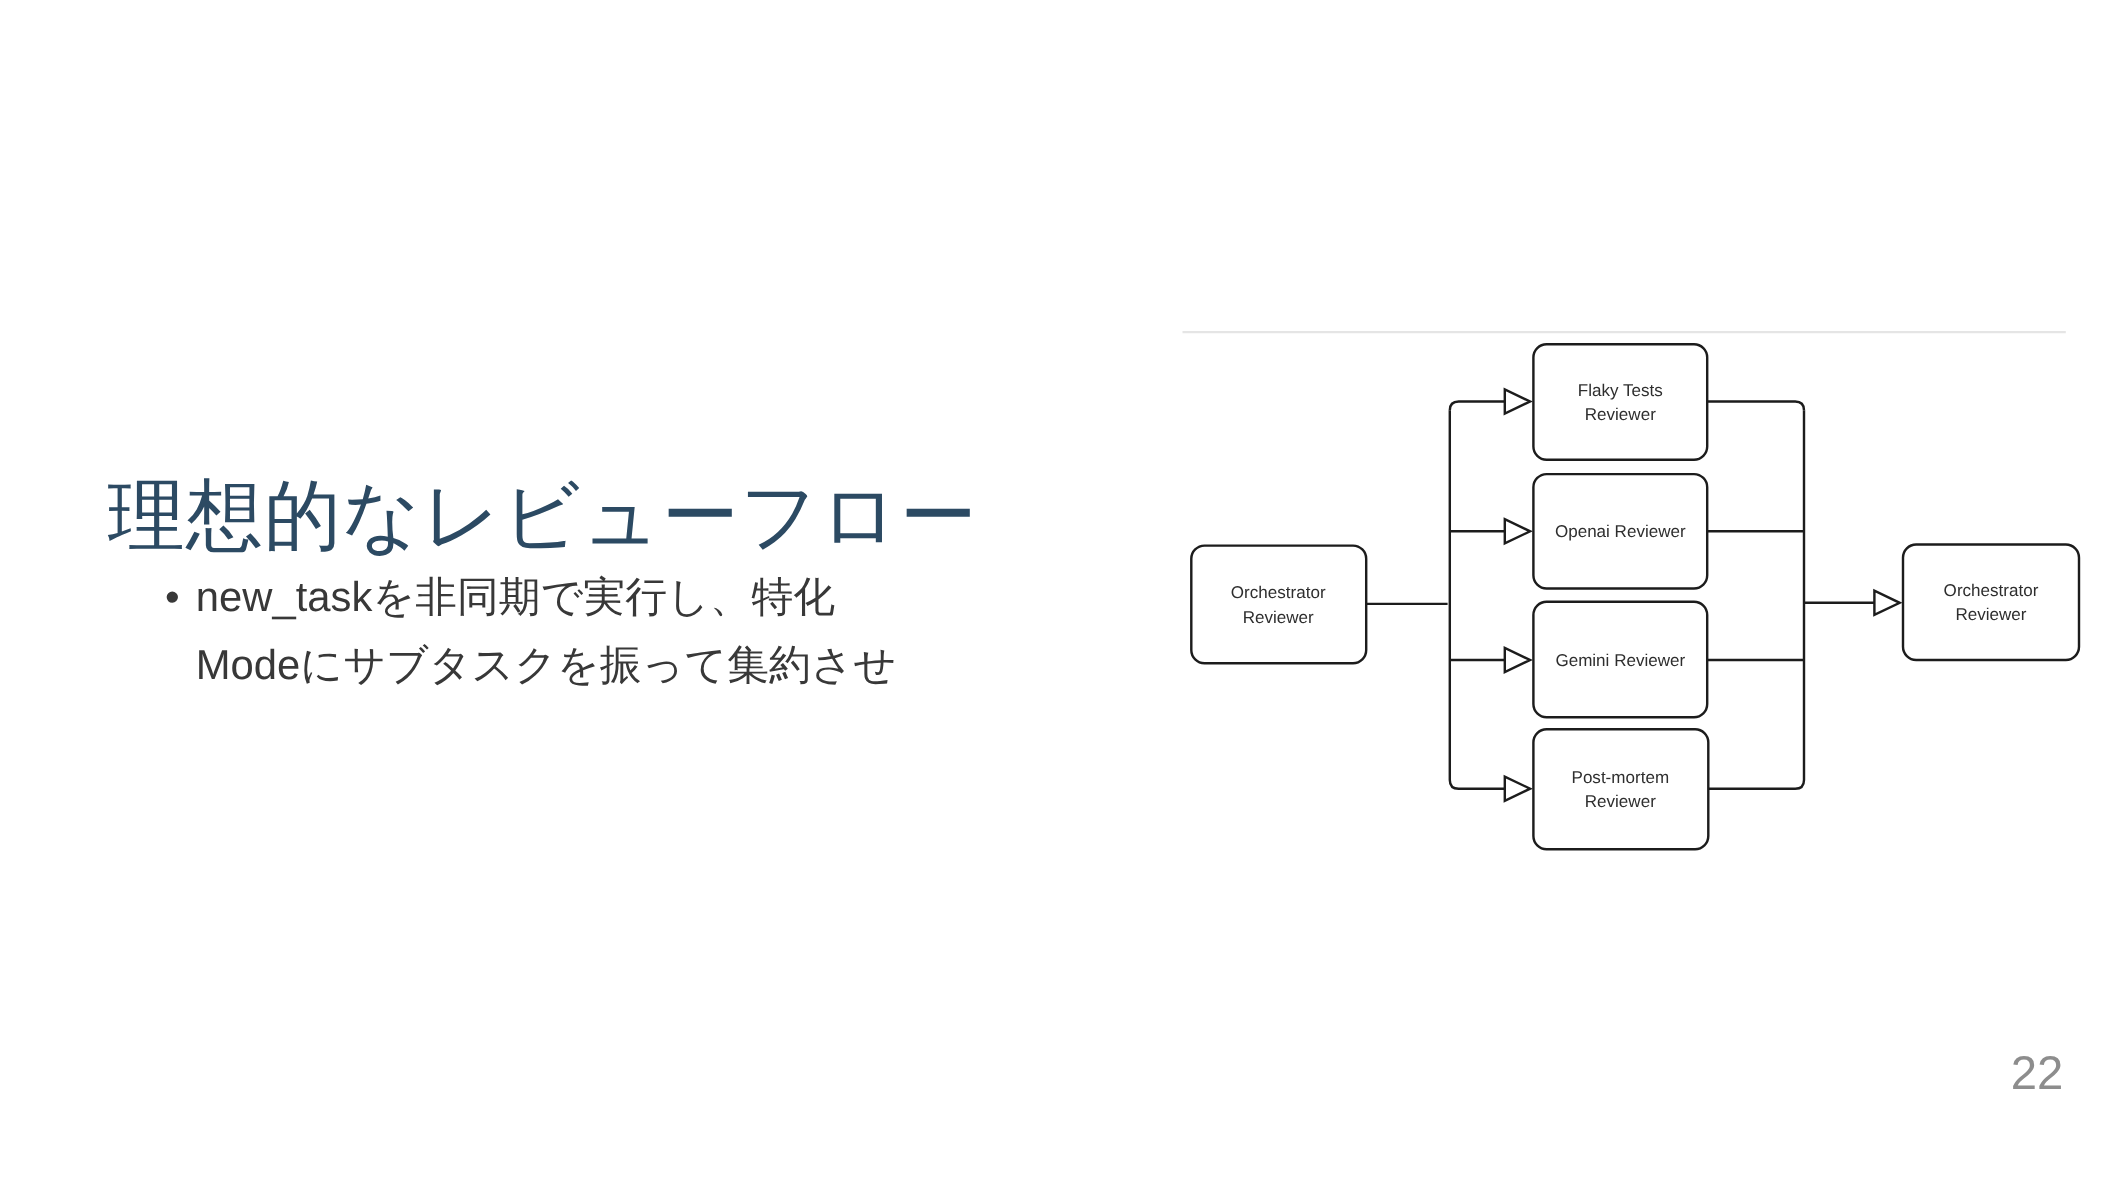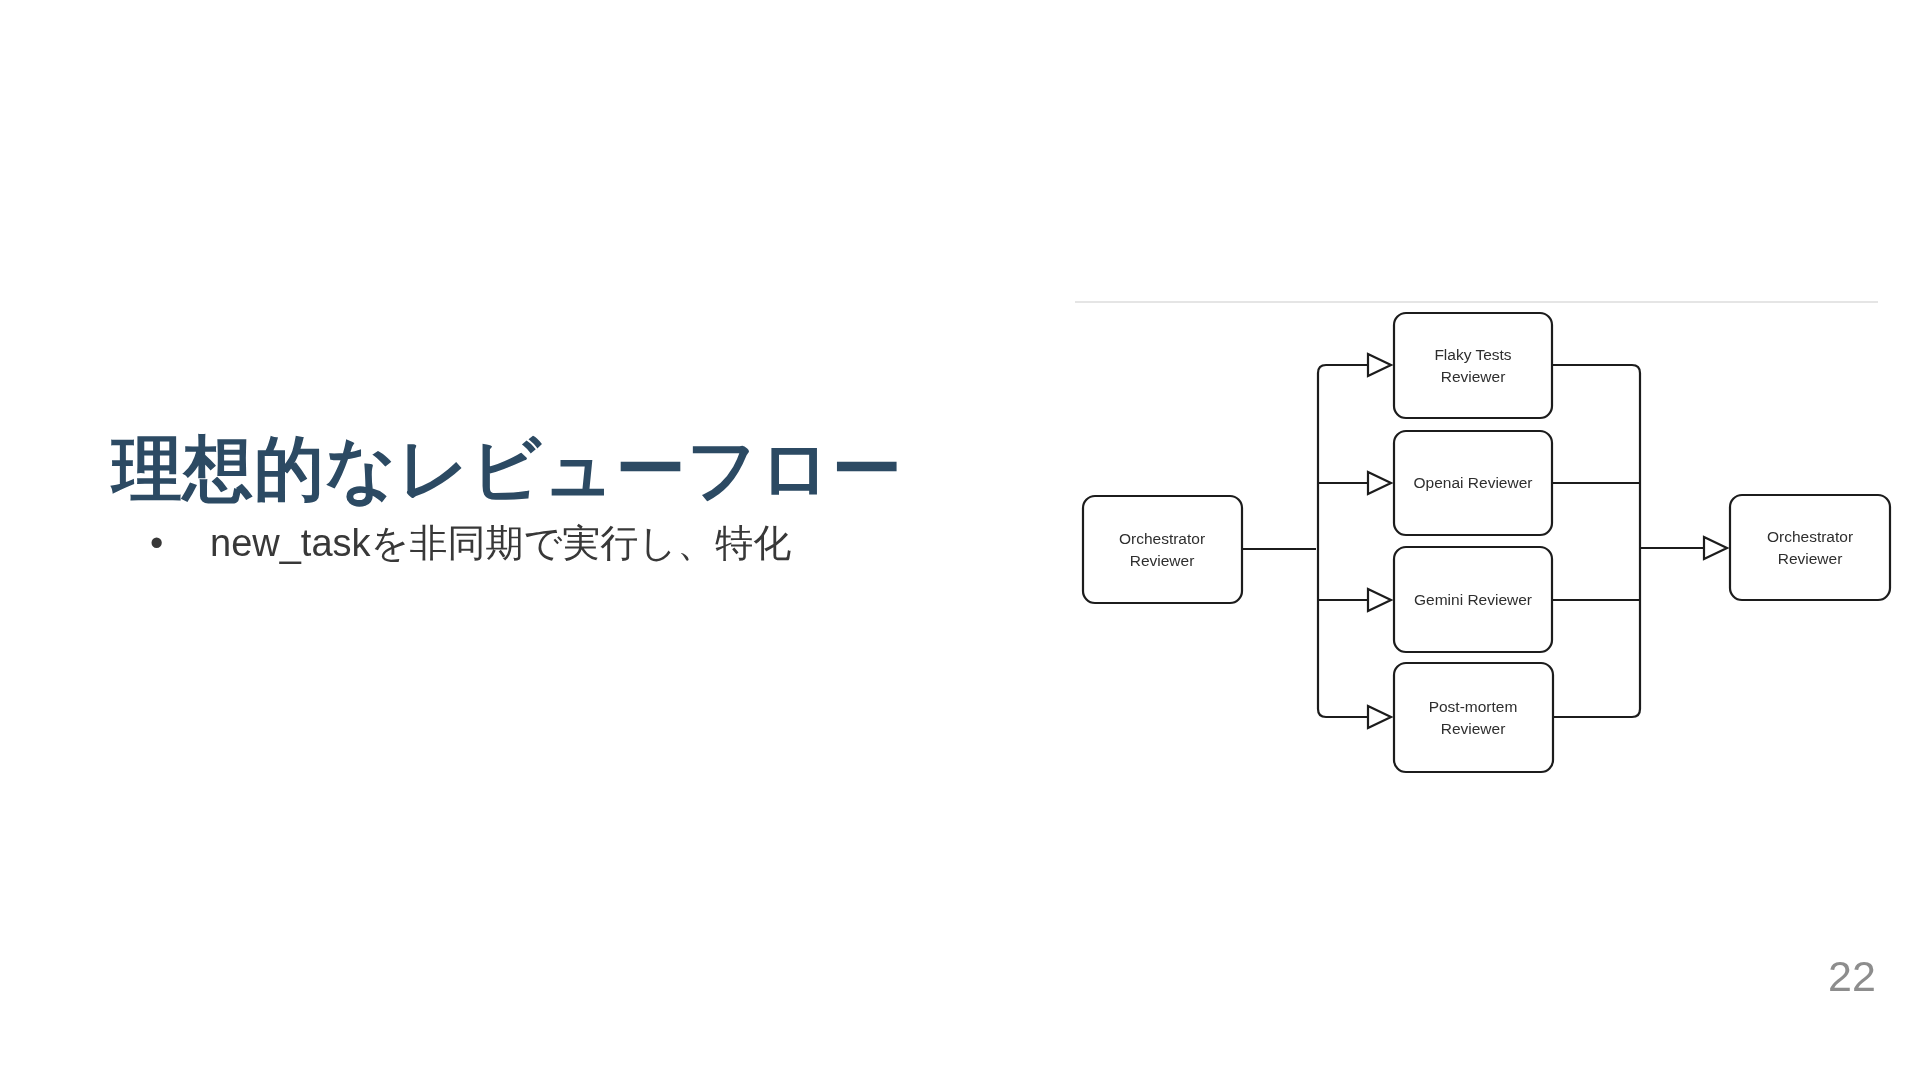--- a/index.html
+++ b/index.html
@@ -10,24 +10,24 @@
   }
   .slide {
     position: relative;
     width: 1920px;
     height: 1080px;
     background: var(--c-background, #ffffff);
     overflow: hidden;
   }
   .slide-title {
     position: absolute;
-    left: 112px;
+    left: 98px;
     top: 376px;
     font-size: 70px;
-    font-weight: 700;
+    font-weight: 400;
     letter-spacing: 1px;
     color: var(--c-title, #2c4a63);
     white-space: nowrap;
   }
   .bullet-item {
     position: absolute;
     left: 150px;
     top: 512px;
     display: flex;
     align-items: flex-start;
@@ -40,21 +40,20 @@
     flex: 0 0 28px;
   }
   .bullet-lines {
     display: block;
   }
   .bullet-line {
     font-size: 38px;
     line-height: 62px;
     color: var(--c-body_text, #383838);
     white-space: nowrap;
-    margin-left: 32px;
   }
   .diagram-svg {
     position: absolute;
     left: 0;
     top: 0;
     width: 1920px;
     height: 1080px;
   }
   .divider {
     stroke: var(--c-divider, #e5e5e5);
@@ -94,20 +93,21 @@
 <body>
 
 <div class="slide">
 
   <h1 class="slide-title">理想的なレビューフロー</h1>
 
   <div class="bullet-item">
     <span class="bullet-marker">•</span>
     <div class="bullet-lines">
       <div class="bullet-line">new_taskを非同期で実行し、特化</div>
+      <div class="bullet-line">Modeにサブタスクを振って集約させ</div>
     </div>
   </div>
 
   <svg class="diagram-svg" viewBox="0 0 1920 1080" xmlns="http://www.w3.org/2000/svg">
 
     <line class="divider" x1="1075" y1="302" x2="1878" y2="302"></line>
 
     <path class="conn" d="M1242,549 H1316"></path>
     <path class="conn" d="M1318,373 V709"></path>
     <path class="conn" d="M1318,373 Q1318,365 1326,365 H1369"></path>

